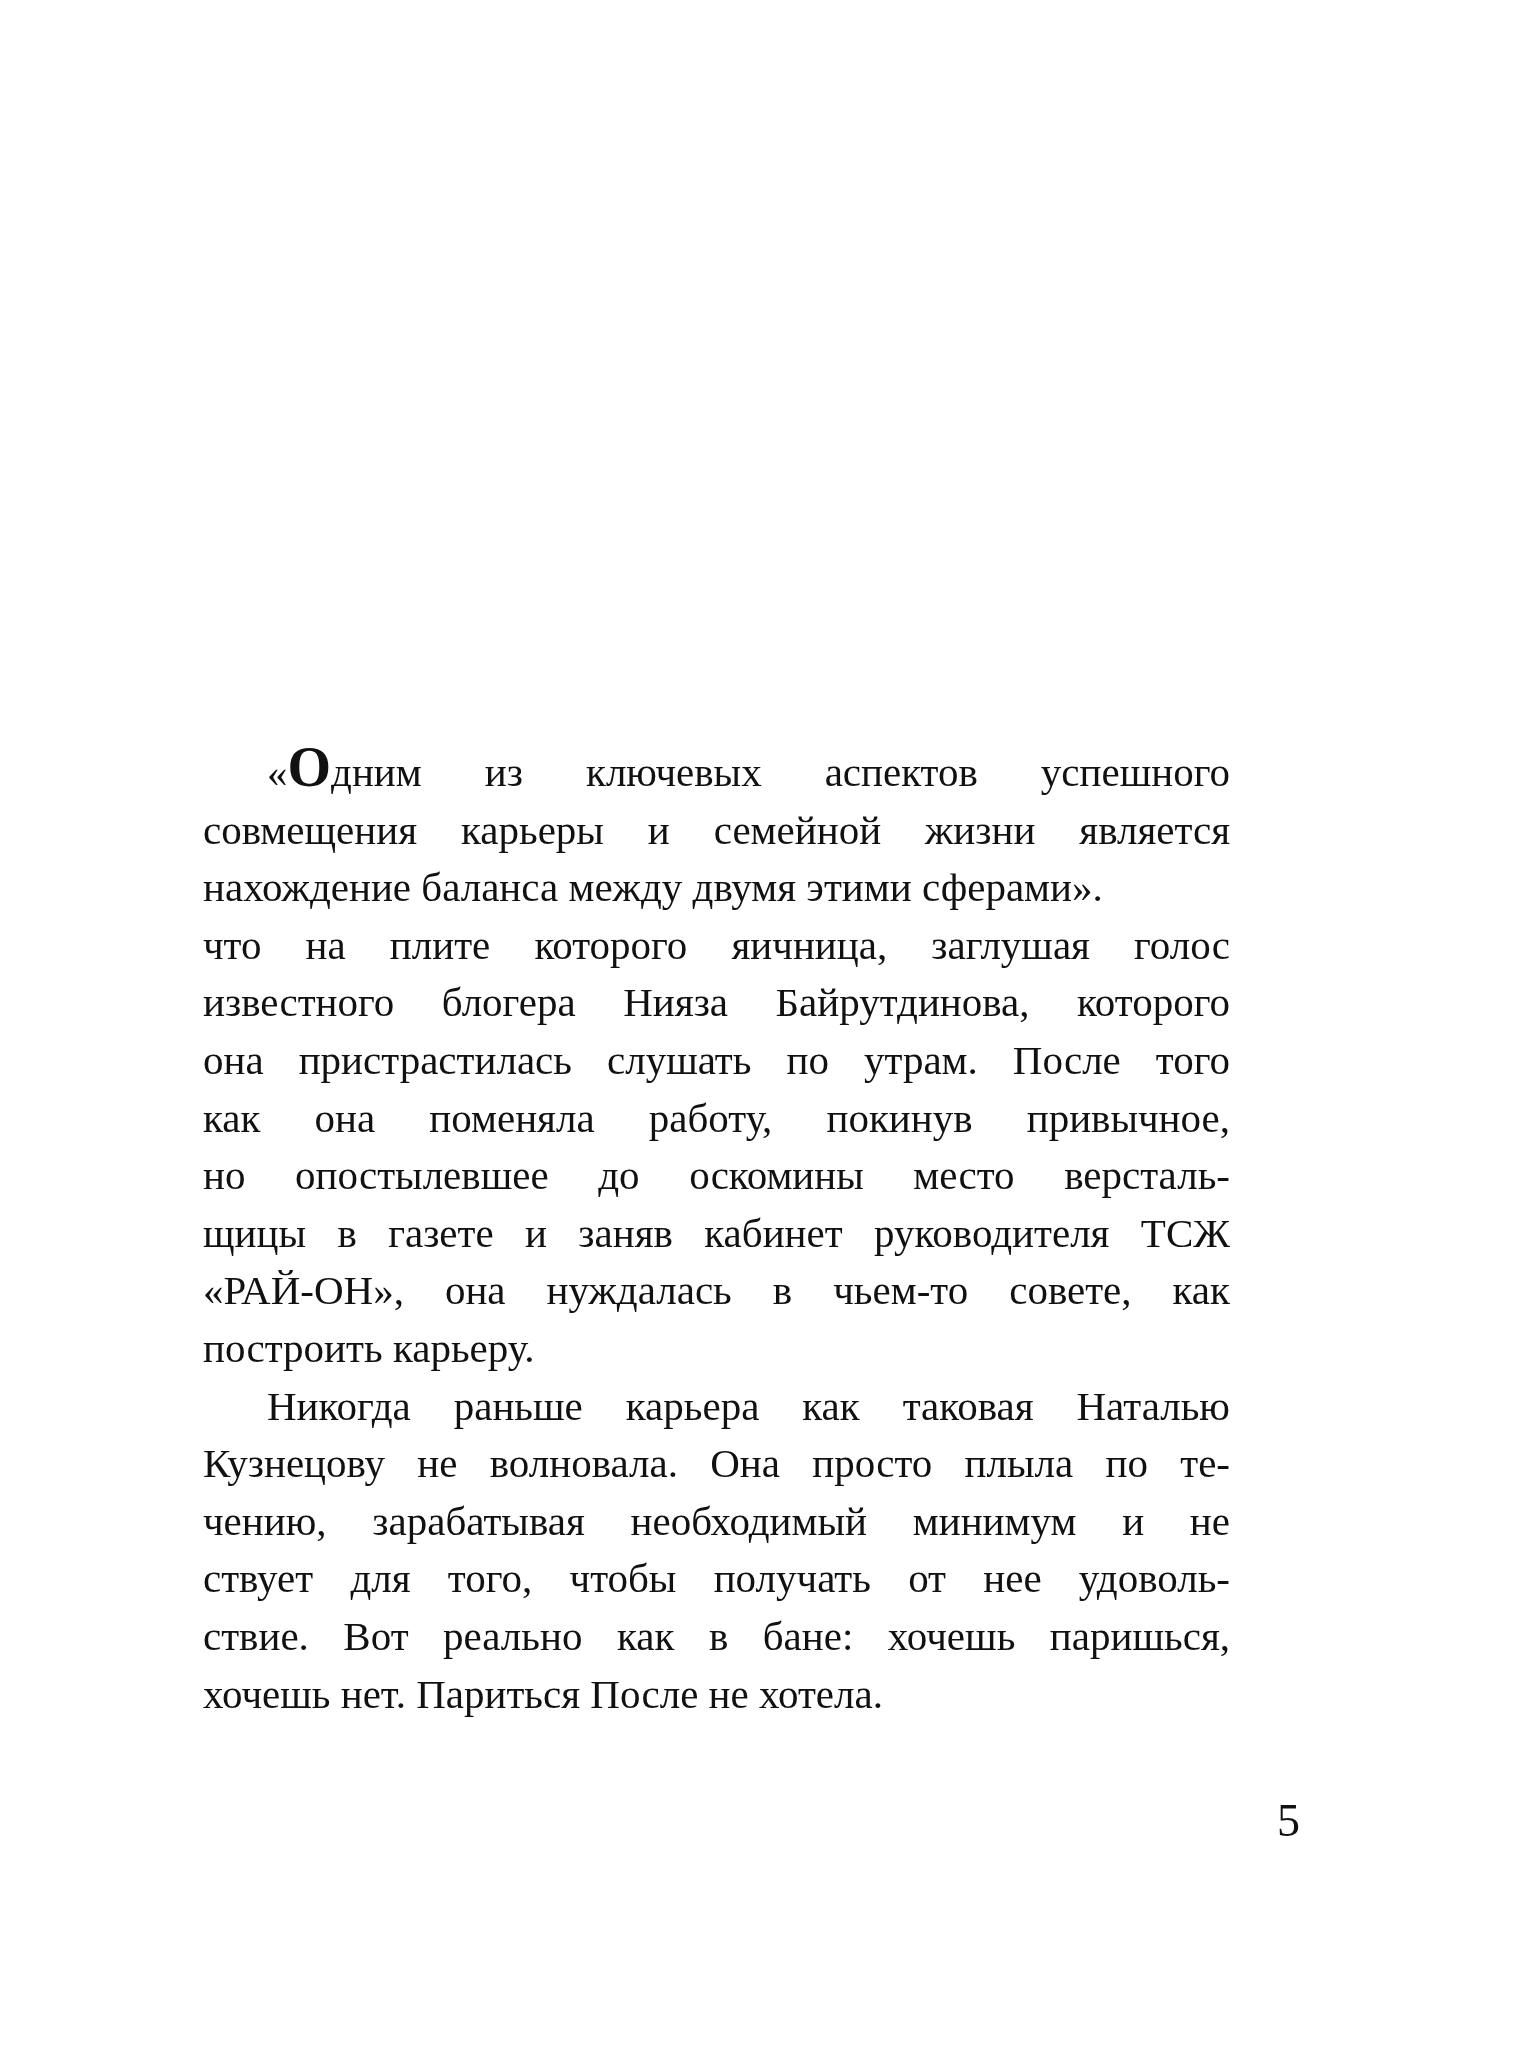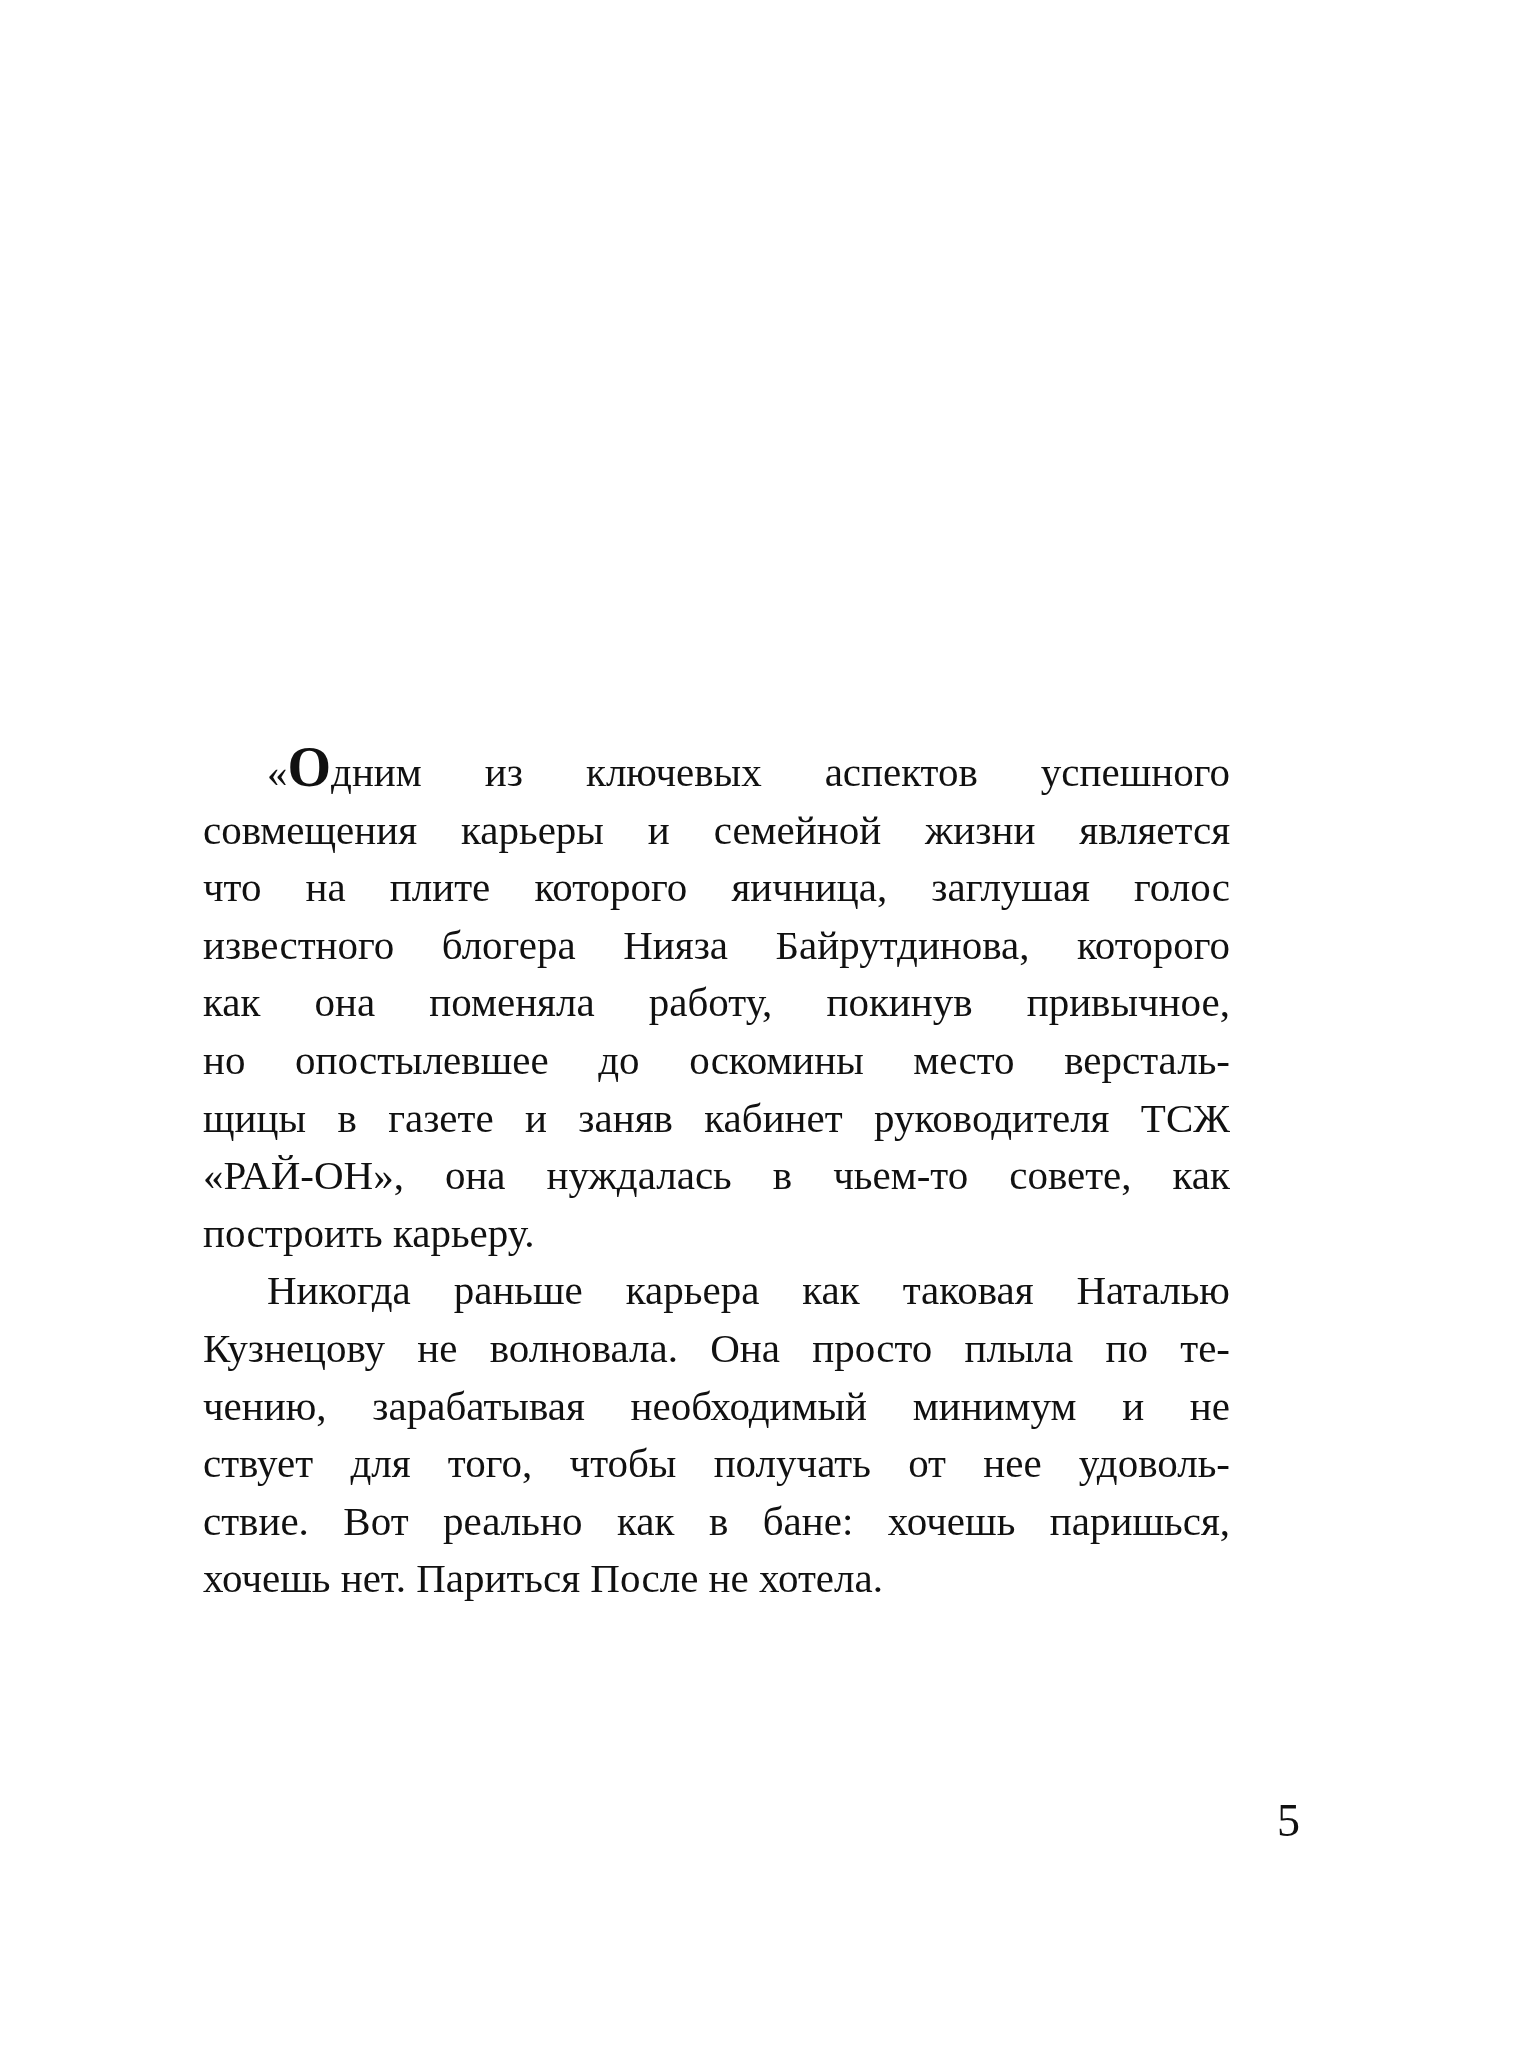--- a/index.html
+++ b/index.html
@@ -61,25 +61,27 @@
 </style>
 </head>
 <body>
 
 <div class="page">
   <div class="text-block">
 
     <div>
       <span class="line indent"><span>«</span><span class="dropcap">О</span><span>дним из ключевых аспектов успешного</span></span>
       <span class="line">совмещения карьеры и семейной жизни является</span>
+      <span class="line last">нахождение баланса между двумя этими сферами».</span>
     </div>
 
     <div>
       <span class="line">что на плите которого яичница, заглушая голос</span>
       <span class="line">известного блогера Нияза Байрутдинова, которого</span>
+      <span class="line">она пристрастилась слушать по утрам. После того</span>
       <span class="line">как она поменяла работу, покинув привычное,</span>
       <span class="line">но опостылевшее до оскомины место версталь-</span>
       <span class="line">щицы в газете и заняв кабинет руководителя ТСЖ</span>
       <span class="line">«РАЙ-ОН», она нуждалась в чьем-то совете, как</span>
       <span class="line last">построить карьеру.</span>
     </div>
 
     <div>
       <span class="line indent">Никогда раньше карьера как таковая Наталью</span>
       <span class="line">Кузнецову не волновала. Она просто плыла по те-</span>

